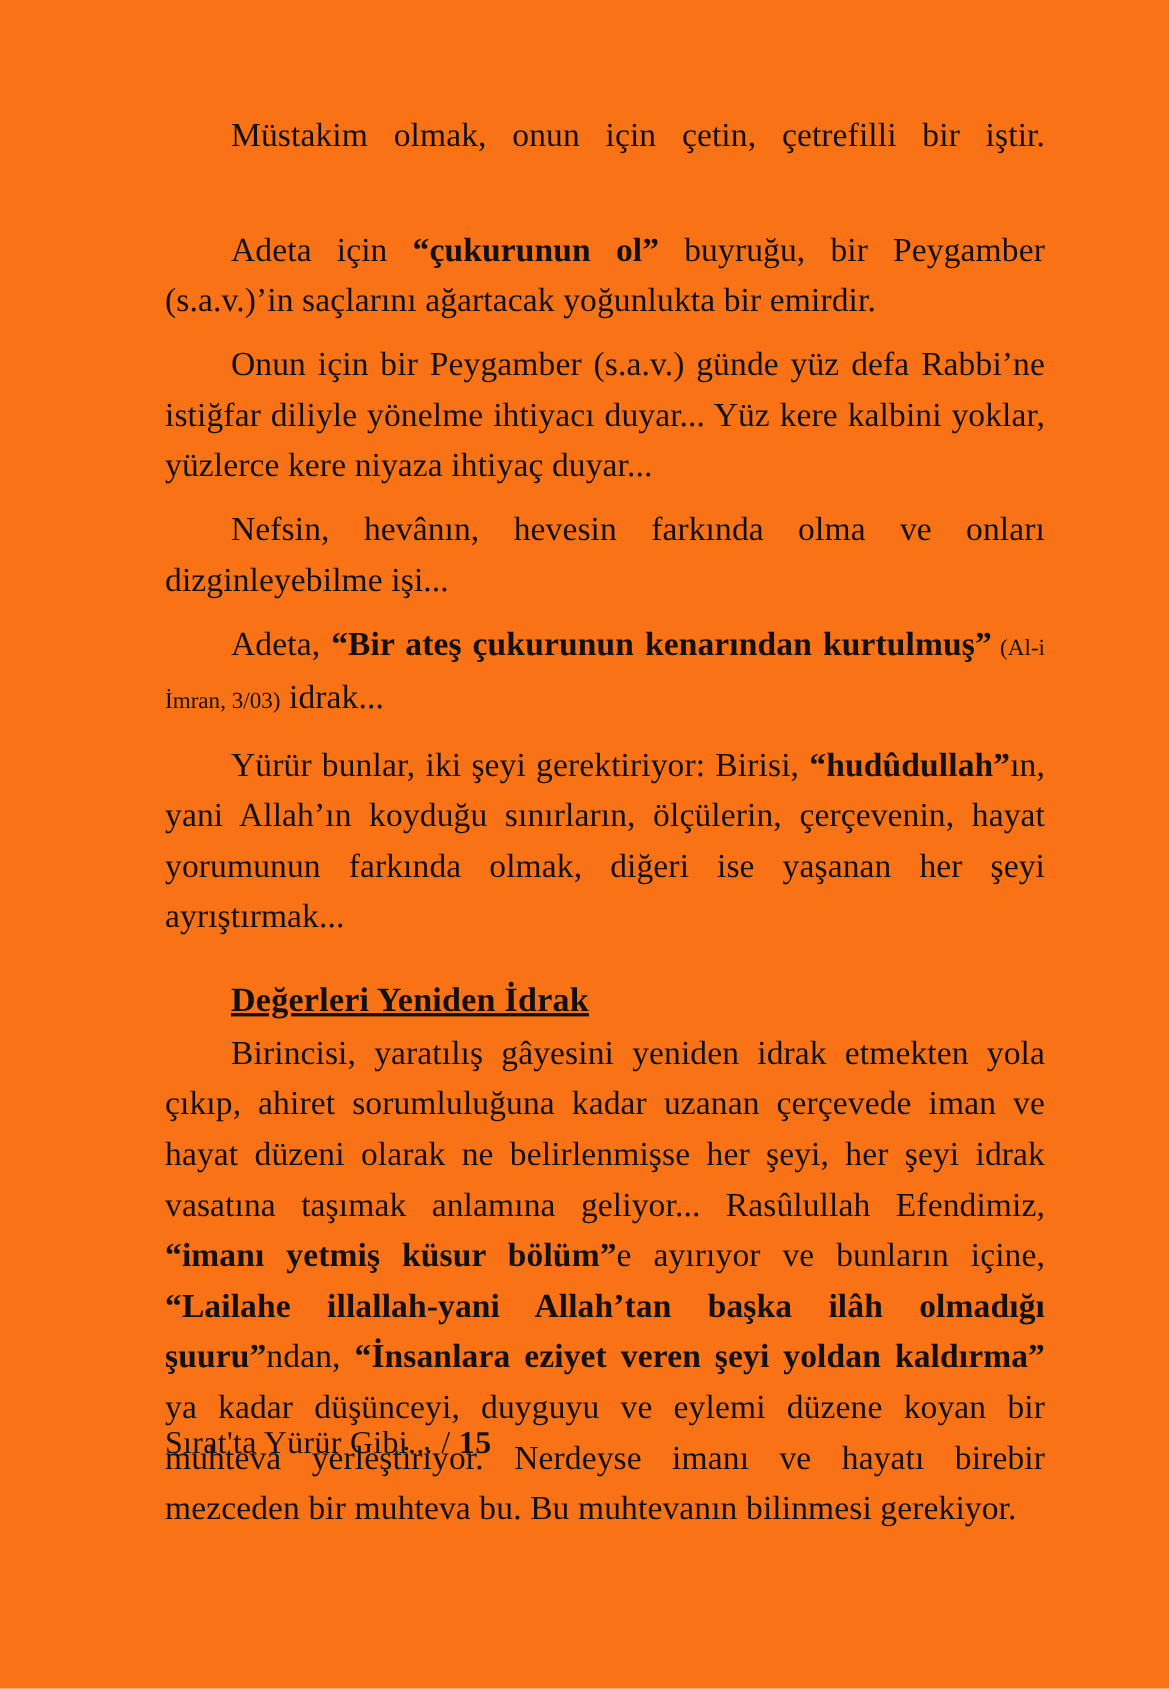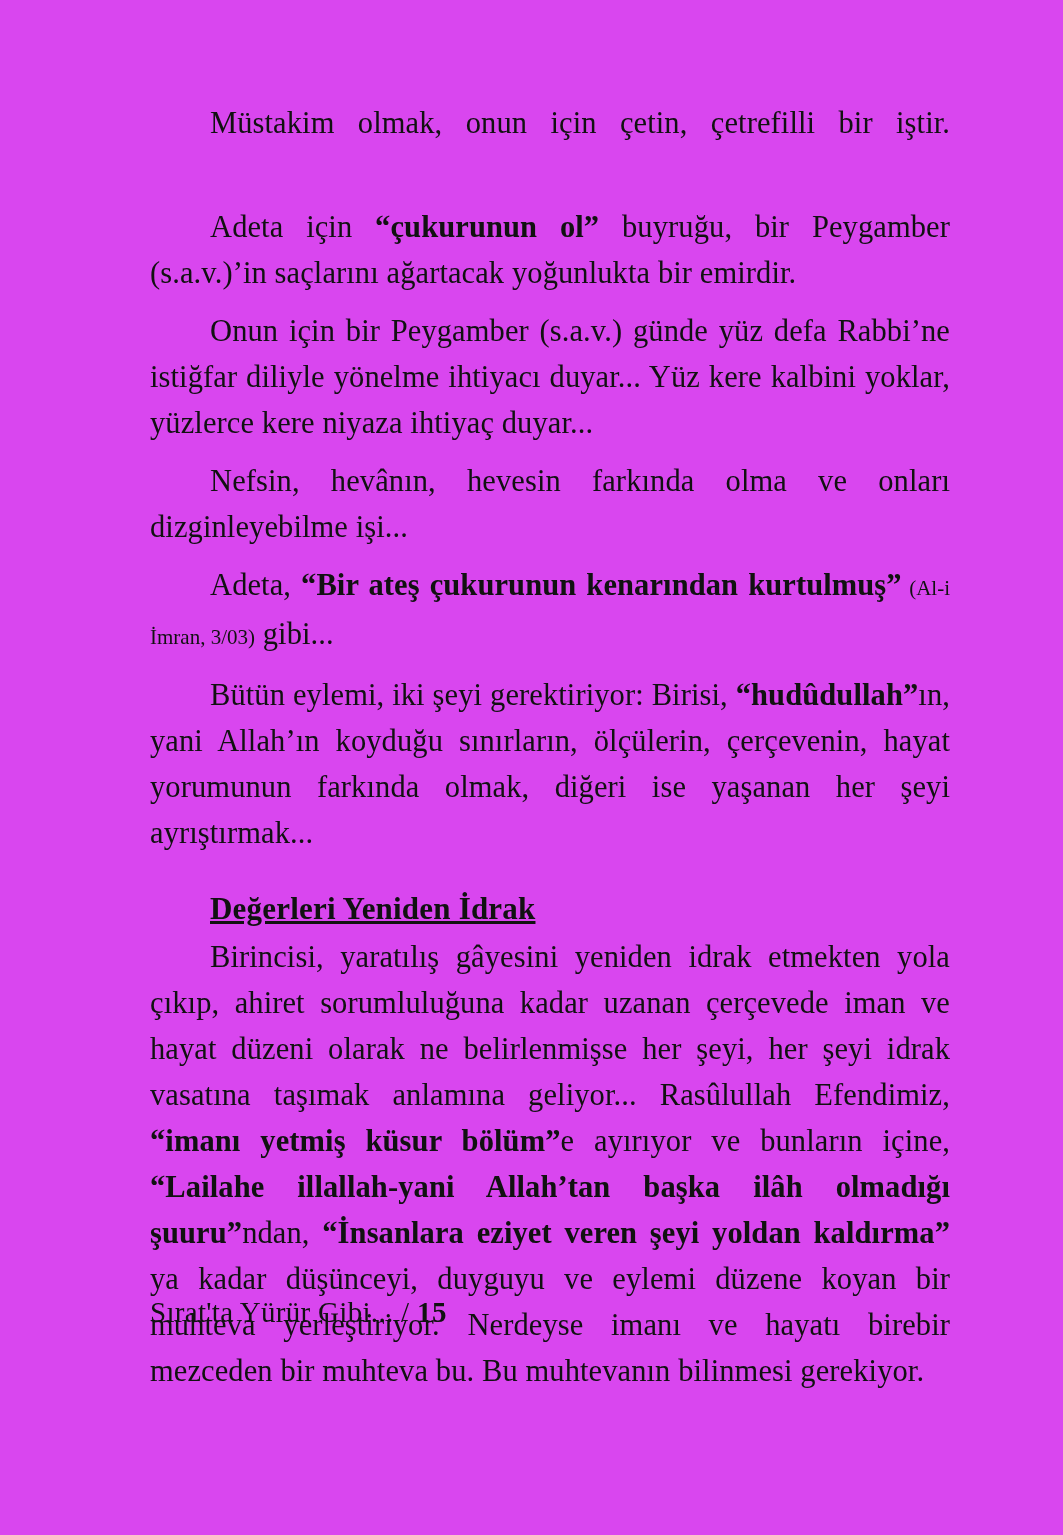--- a/index.html
+++ b/index.html
@@ -16,21 +16,21 @@
     color: #111111;
     overflow: hidden;
   }
 
   .page {
     position: absolute;
     left: 0;
     top: 0;
     width: 1063px;
     height: 1535px;
-    background: #d946ef;
+    background: #f97316;
   }
 
   .text-column {
     position: absolute;
     left: 150px;
     top: 100px;
     width: 800px;
   }
 
   p.body-par {
@@ -117,25 +117,25 @@
     <p class="body-par">
       <span>Onun için bir Peygamber (s.a.v.) günde yüz defa Rabbi’ne istiğfar diliyle yönelme ihtiyacı duyar... Yüz kere kalbini yoklar, yüzlerce kere niyaza ihtiyaç duyar...</span>
     </p>
 
 
     <p class="body-par">
       <span>Nefsin, hevânın, hevesin farkında olma ve onları dizginleyebilme işi...</span>
     </p>
 
     <p class="body-par">
-      <span>Adeta, </span><span class="b">“Bir ateş çukurunun kenarından kurtulmuş”</span><span class="cite"> (Al-i İmran, 3/03)</span><span> gibi...</span>
+      <span>Adeta, </span><span class="b">“Bir ateş çukurunun kenarından kurtulmuş”</span><span class="cite"> (Al-i İmran, 3/03)</span><span> idrak...</span>
     </p>
 
     <p class="body-par">
-      <span>Bütün eylemi, iki şeyi gerektiriyor: Birisi, </span><span class="b">“hudûdullah”</span><span>ın, yani Allah’ın koyduğu sınırların, ölçülerin, çerçevenin, hayat yorumunun farkında olmak, diğeri ise yaşanan her şeyi ayrıştırmak...</span>
+      <span>Yürür bunlar, iki şeyi gerektiriyor: Birisi, </span><span class="b">“hudûdullah”</span><span>ın, yani Allah’ın koyduğu sınırların, ölçülerin, çerçevenin, hayat yorumunun farkında olmak, diğeri ise yaşanan her şeyi ayrıştırmak...</span>
     </p>
 
     <h2 class="section-heading">Değerleri Yeniden İdrak</h2>
 
     <p class="body-par">
       <span>Birincisi, yaratılış gâyesini yeniden idrak etmekten yola çıkıp, ahiret sorumluluğuna kadar uzanan çerçevede iman ve hayat düzeni olarak ne belirlenmişse her şeyi, her şeyi idrak vasatına taşımak anlamına geliyor... Rasûlullah Efendimiz, </span><span class="b">“imanı yetmiş küsur bölüm”</span><span>e ayırıyor ve bunların içine, </span><span class="b">“Lailahe illallah-yani Allah’tan başka ilâh olmadığı şuuru”</span><span>ndan, </span><span class="b">“İnsanlara eziyet veren şeyi yoldan kaldırma”</span><span> ya kadar düşünceyi, duyguyu ve eylemi düzene koyan bir muhteva yerleştiriyor. Nerdeyse imanı ve hayatı birebir mezceden bir muhteva bu. Bu muhtevanın bilinmesi gerekiyor.</span>
     </p>
 
   </div>
 

